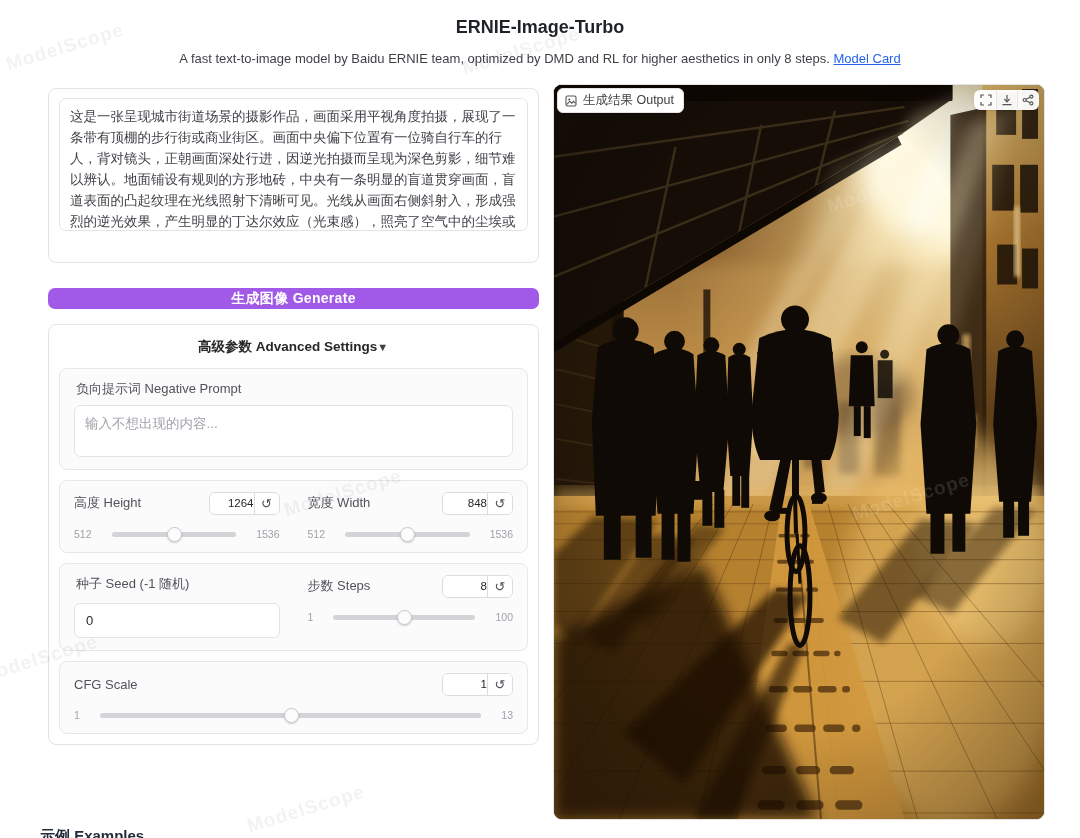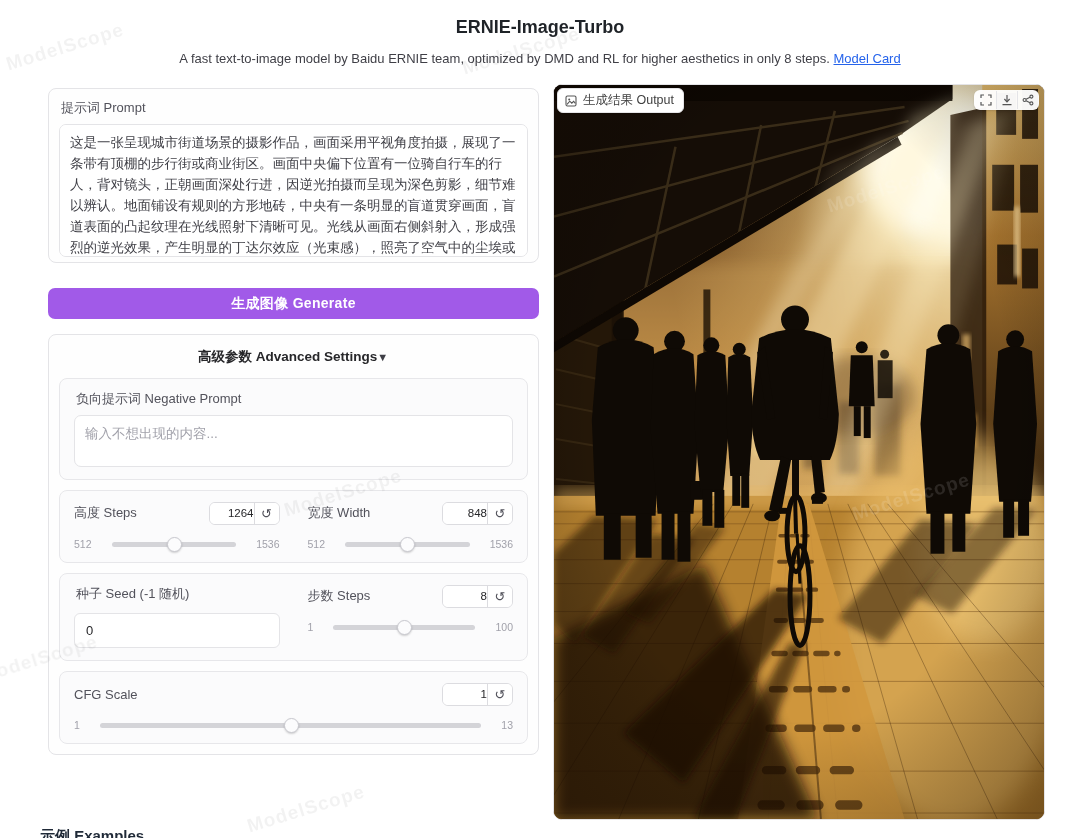--- a/index.html
+++ b/index.html
@@ -23,21 +23,21 @@
   .panel { background:#fefefe; border:1px solid #e4e4e7; border-radius:8px; }
   .prompt-panel { height:175px; padding:9px 10px; }
   .field-label { font-size:13px; color:#52525b; padding:1px 1px 7px 2px; }
   textarea.box, .box-ta {
       width:100%; border:1px solid #e4e4e7; border-radius:7px; background:#fff;
       padding:7px 10px; font-family:"Liberation Sans", sans-serif;
       font-size:13.5px; line-height:1.56; color:#3f3f46; resize:none; outline:none; display:block; }
   textarea.box::placeholder { color:#a1a1aa; }
   .prompt-ta { height:133px; }
 
-  .generate-btn { margin-top:25px; width:100%; height:31px; border:none; border-radius:7px;
+  .generate-btn { margin-top:25px; width:100%; height:21px; border:none; border-radius:7px;
       background:#a15ae8; color:#fff; font-family:"Liberation Sans", sans-serif;
       font-size:14px; font-weight:bold; letter-spacing:.3px; cursor:pointer; display:block; }
 
   .adv-panel { margin-top:15px; padding:9px 10px 10px; }
   .adv-header { display:flex; justify-content:center; align-items:center;
       padding:4px 3px 2px 2px; cursor:pointer; }
   .adv-title { font-size:13.5px; font-weight:bold; color:#27272a; }
   .adv-arrow { font-size:11px; color:#3f3f46; }
 
   .group { margin-top:10px; border:1px solid #e7e7ea; background:#fbfbfc;
@@ -101,42 +101,41 @@
   <div class="app-title">ERNIE-Image-Turbo</div>
   <div class="app-sub">
     <span>A fast text-to-image model by Baidu ERNIE team, optimized by DMD and RL for higher aesthetics in only 8 steps.</span>
     <a>Model Card</a>
   </div>
 </div>
 
 <div class="col-left">
 
   <div class="panel prompt-panel">
-    <div class="field-label">提示词 Prompt</div>
     <textarea class="box prompt-ta" spellcheck="false" style="">这是一张呈现城市街道场景的摄影作品，画面采用平视角度拍摄，展现了一条带有顶棚的步行街或商业街区。画面中央偏下位置有一位骑自行车的行人，背对镜头，正朝画面深处行进，因逆光拍摄而呈现为深色剪影，细节难以辨认。地面铺设有规则的方形地砖，中央有一条明显的盲道贯穿画面，盲道表面的凸起纹理在光线照射下清晰可见。光线从画面右侧斜射入，形成强烈的逆光效果，产生明显的丁达尔效应（光束感），照亮了空气中的尘埃或蒸汽，在街道上投下长长的阴影。画面左侧和远处有多位行人，有的背对镜头，有的侧身行走，均呈现为剪影或半剪影状态。整体色调偏暖，以金黄色和深褐色为主，营造出黄昏或清晨时分的氛围</textarea>
   </div>
 
   <button class="generate-btn">生成图像 Generate</button>
 
   <div class="panel adv-panel">
     <div class="adv-header">
       <span class="adv-title">高级参数 Advanced Settings</span>
       <span class="adv-arrow">▼</span>
     </div>
 
     <div class="group">
       <div class="field-label">负向提示词 Negative Prompt</div>
       <textarea class="box neg-ta" spellcheck="false" placeholder="输入不想出现的内容..." style=""></textarea>
     </div>
 
     <div class="group">
       <div class="row2">
         <div class="half">
           <div class="slider-head">
-            <span class="s-label">高度 Steps</span>
+            <span class="s-label">高度 Height</span>
             <span class="numgroup">
               <input value="1264" style="">
               <button class="reset-btn">↺</button>
             </span>
           </div>
           <div class="slider-row">
             <span class="minmax">512</span>
             <span class="track">
               <span class="fill" style="width: 73.4%;"><span class="handle"></span></span>
             </span>

